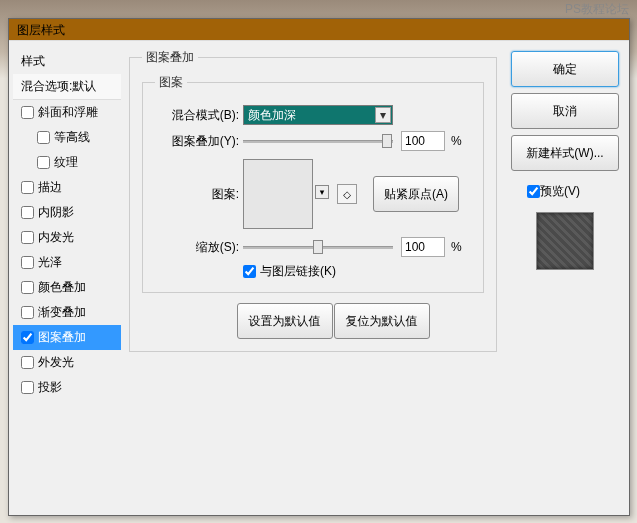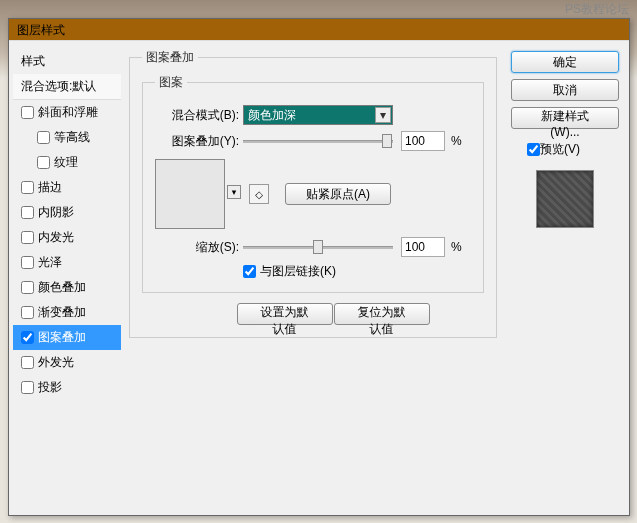--- a/index.html
+++ b/index.html
@@ -23,21 +23,21 @@
 .dropdown { flex: 0 0 150px; height: 20px; background: #0f766e; color: #fff; border: 1px solid #7a7a7a; padding: 1px 4px; display: flex; align-items: center; justify-content: space-between; }
 .dropdown .arrow { width: 16px; height: 16px; background: #eee; color: #333; display: flex; align-items: center; justify-content: center; border: 1px solid #999; margin-right: -3px; }
 .slider { flex: 0 0 150px; height: 16px; position: relative; display: flex; align-items: center; }
 .slider-track { width: 100%; height: 3px; background: #bbb; border-top: 1px solid #999; }
 .slider-thumb { position: absolute; width: 10px; height: 14px; background: #e8e8e8; border: 1px solid #888; top: 1px; }
 .num-input { width: 44px; height: 20px; border: 1px solid #aaa; padding: 1px 3px; background: #fff; margin-left: 8px; }
 .pct { margin-left: 6px; }
 .pattern-swatch { width: 70px; height: 70px; border: 1px solid #888; background: #e6e6e6; display: inline-block; vertical-align: middle; }
 .pattern-arrow { width: 14px; height: 14px; border: 1px solid #888; background: #eee; display: inline-flex; align-items: center; justify-content: center; margin-left: 2px; vertical-align: bottom; position: relative; top: -2px; font-size: 9px; }
 .mini-btn { width: 20px; height: 20px; border: 1px solid #999; background: #f4f4f4; display: inline-flex; align-items: center; justify-content: center; margin-left: 8px; vertical-align: middle; font-size: 10px; }
-.btn { height: 22px; border: 1px solid #888; background: linear-gradient(#fefefe,#e4e4e4); padding: 0 20px; cursor: pointer; border-radius: 3px; }
+.btn { height: 36px; border: 1px solid #888; background: linear-gradient(#fefefe,#e4e4e4); padding: 0 10px; cursor: pointer; border-radius: 3px; }
 .btn2 { width: 96px; }
 .btnrow { display: flex; gap: 1px; margin-top: 10px; justify-content: center; padding-left: 40px; }
 .rightcol { width: 120px; padding: 6px 6px 0 6px; display: flex; flex-direction: column; align-items: stretch; gap: 6px; }
 .rightcol .btn { width: 100%; }
 .btn.primary { border: 1px solid #3a9de0; box-shadow: 0 0 2px #3a9de0; }
 .preview-row { display: flex; align-items: center; margin-top: 6px; padding-left: 16px; }
 .preview-swatch { width: 58px; height: 58px; background: repeating-linear-gradient(45deg,#4a4a4a 0 3px,#5a5a5a 3px 6px); border: 1px solid #888; margin: 6px auto 0 auto; box-shadow: inset 0 0 4px #222; }
 .chk-row { display: flex; align-items: center; margin-top: 6px; padding-left: 88px; gap: 4px; }
 .pattern-row { display: flex; align-items: center; margin: 8px 0; }
 .pattern-row label { width: 84px; text-align: right; margin-right: 4px; }
@@ -129,20 +129,21 @@
             <label>图案叠加(Y):</label>
             <div class="slider">
               <div class="slider-track"></div>
               <div class="slider-thumb" style="left:139px"></div>
             </div>
             <input class="num-input" value="100" style="">
             <span class="pct">%</span>
           </div>
 
           <div class="pattern-row">
+            <label>图案:</label>
             <span class="pattern-swatch"></span>
             <span class="pattern-arrow">▾</span>
             <span class="mini-btn">◇</span>
             <button class="btn" style="margin-left:16px">贴紧原点(A)</button>
           </div>
 
           <div class="row">
             <label>缩放(S):</label>
             <div class="slider">
               <div class="slider-track"></div>

